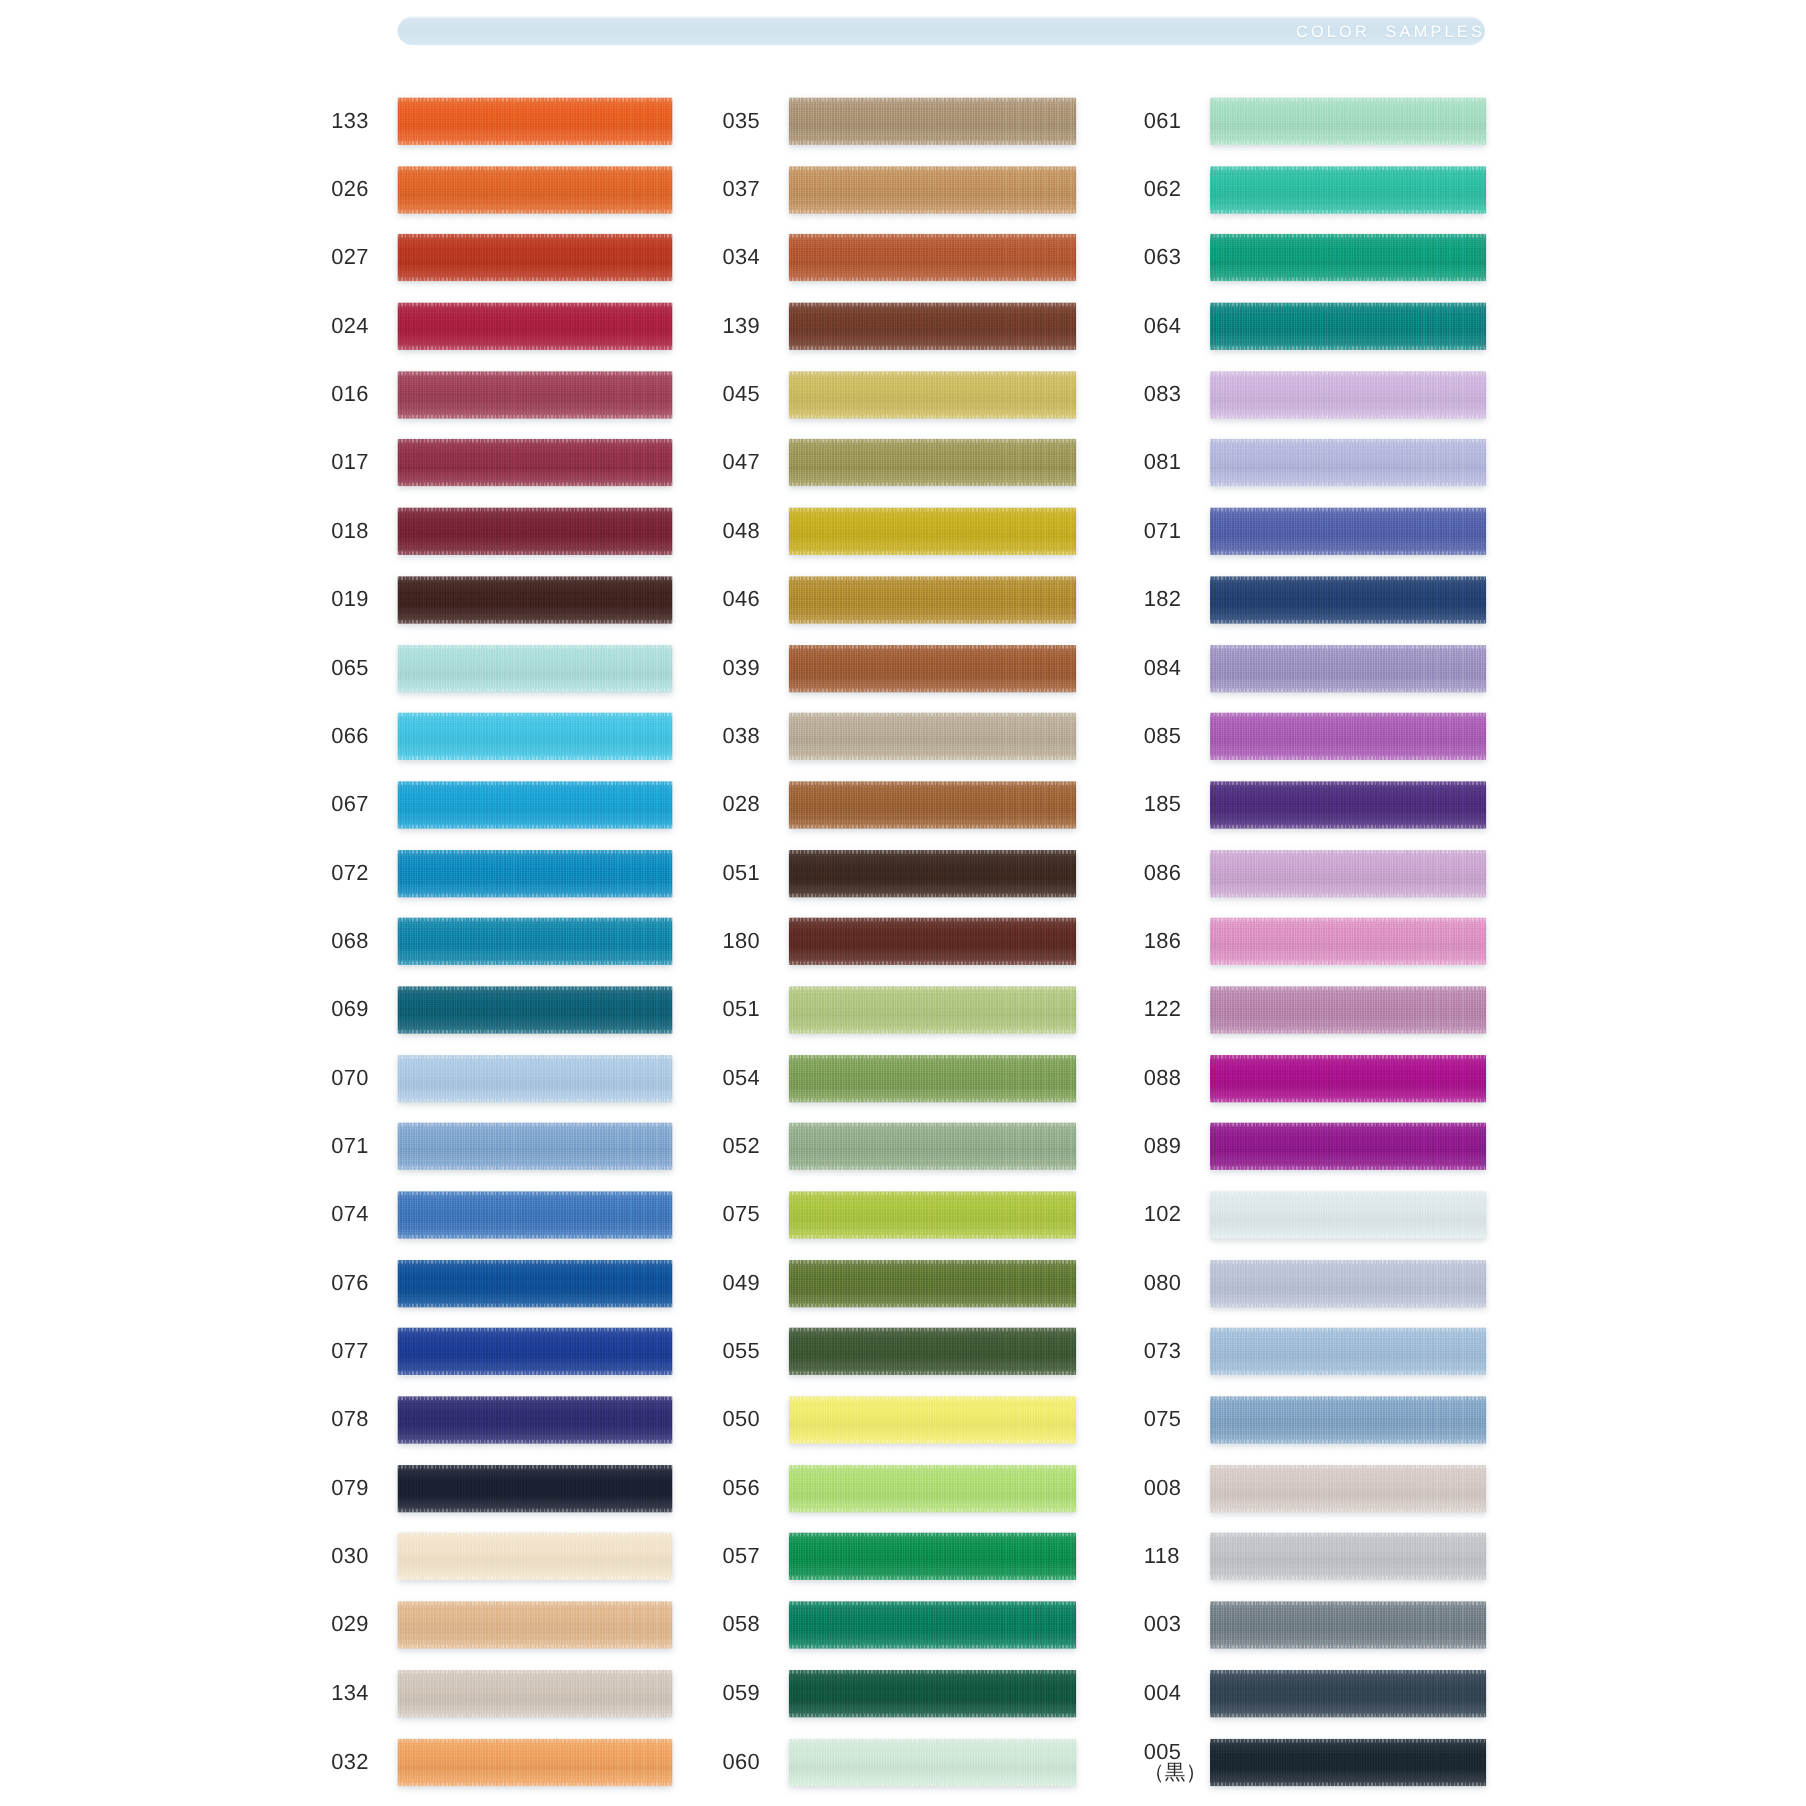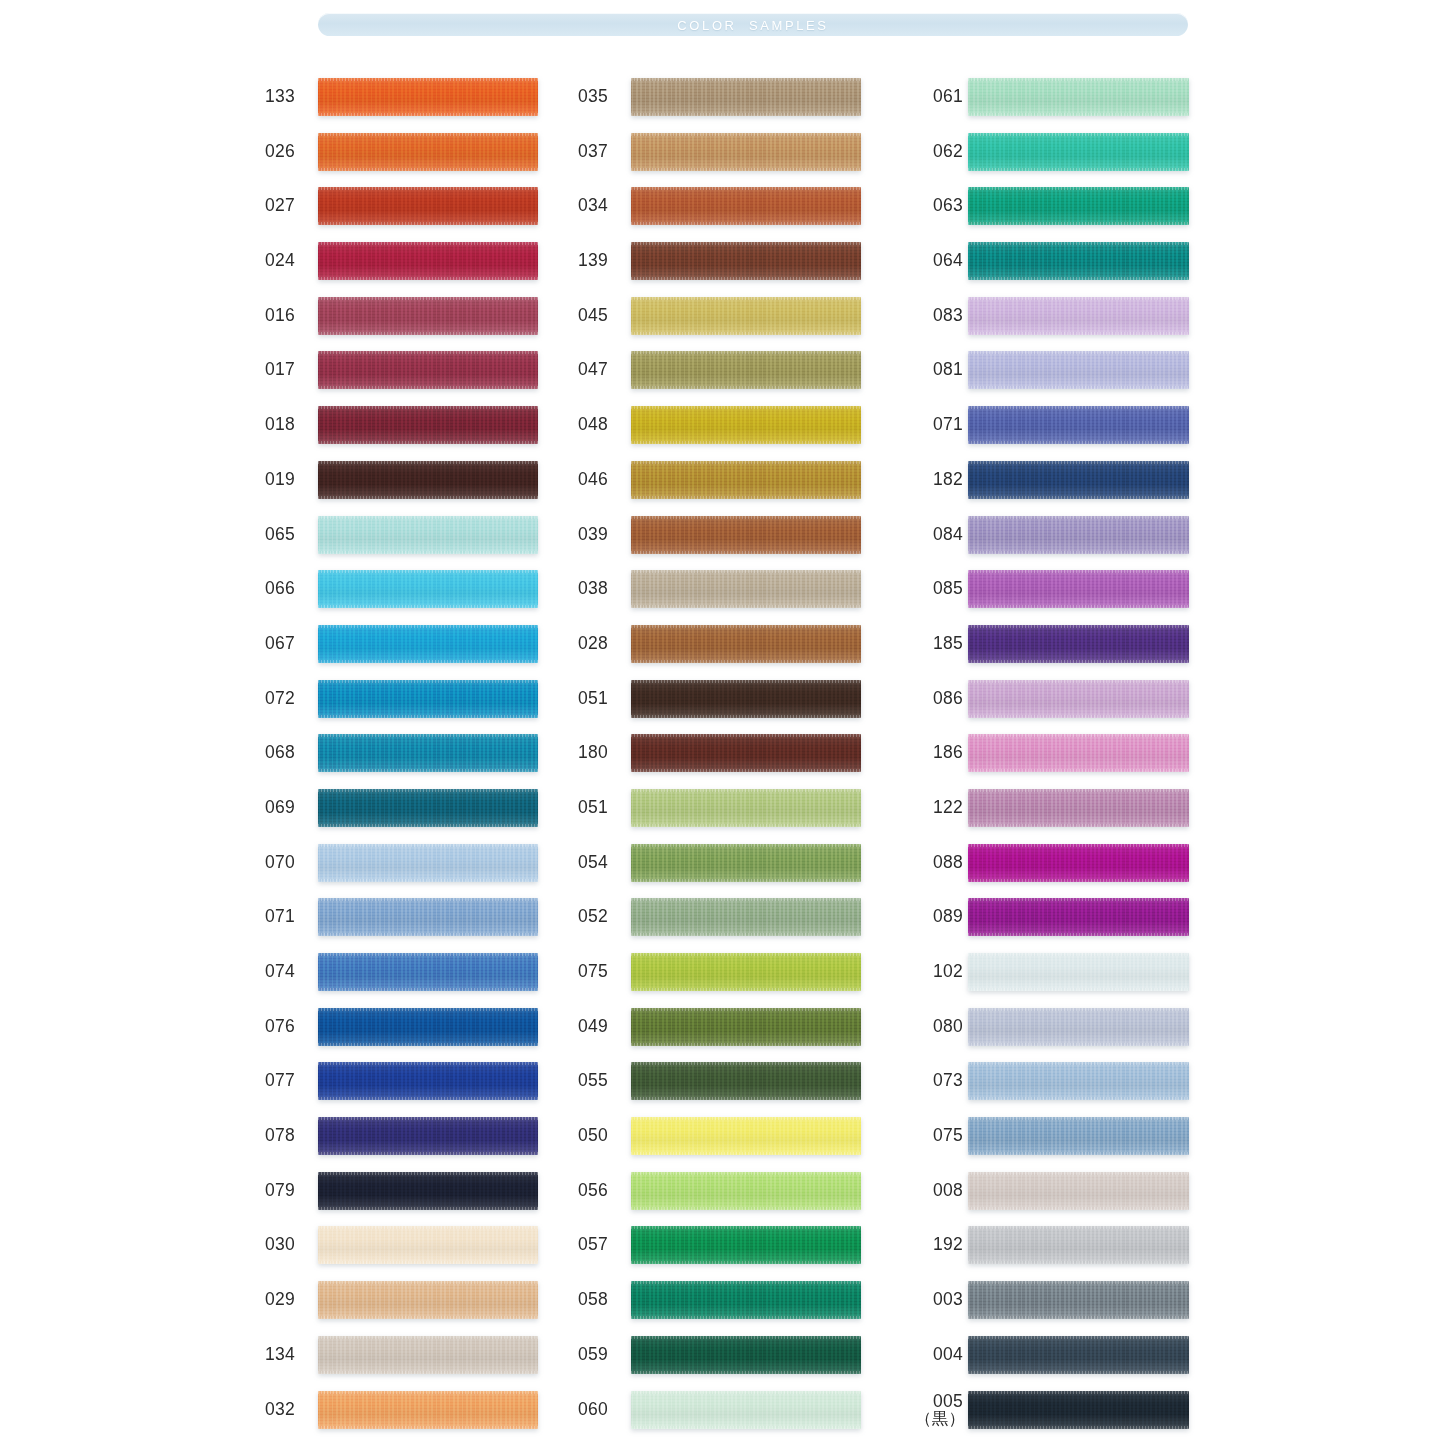--- a/index.html
+++ b/index.html
@@ -17,21 +17,21 @@
     left:318px; top:13px;
     width:870px; height:23px;
     border-radius:12px;
     background:linear-gradient(180deg,#dbe9f2 0%,#cfe2ee 45%,#d9e9f3 100%);
     box-shadow:inset 0 1px 0 rgba(255,255,255,.75);
   }
   .banner-title{
     position:absolute;
     left:0;right:0;top:50%;
     transform:translateY(-50%);
-    text-align:center;
+    text-align:right;
     color:#ffffff;
     font-size:13px;
     letter-spacing:2.6px;
     font-weight:400;
     white-space:pre;
     text-shadow:0 1px 1px rgba(150,180,200,.35);
   }
 
   
   .columns{
@@ -61,21 +61,21 @@
 
   .swatch{
     position:absolute;
     top:0;
     height:38px;
     border-radius:1px;
     overflow:hidden;
   }
   .col-0 .code{ top:9px; }
   .col-1 .code{ top:9px; }
-  .col-2 .code{ top:9px;text-align:right; }
+  .col-2 .code{ top:9px; }
   .col-2 .code.two-line{ top:1px; }
 
   .col-0 .swatch{ left:53px; width:220px; }
   .col-1 .swatch{ left:53px; width:230px; }
   .col-2 .swatch{ left:53px; width:221px; }
 
   
   .swatch .base{
     position:absolute;inset:0;
   }
@@ -978,21 +978,21 @@
             <div class="swatch" style="left: 0px; position: relative; width: 221px;">
               <div class="base" style="background: rgb(211, 201, 196);"></div>
               <div class="weave"></div>
               <div class="sheen"></div>
               <div class="edge top"></div>
               <div class="edge bot"></div>
             </div>
           </div>
         </div>
         <div class="row">
-          <div class="code">192</div>
+          <div class="code">118</div>
           <div class="shadowwrap">
             <div class="swatch" style="left: 0px; position: relative; width: 221px;">
               <div class="base" style="background: rgb(191, 194, 198);"></div>
               <div class="weave"></div>
               <div class="sheen"></div>
               <div class="edge top"></div>
               <div class="edge bot"></div>
             </div>
           </div>
         </div>

